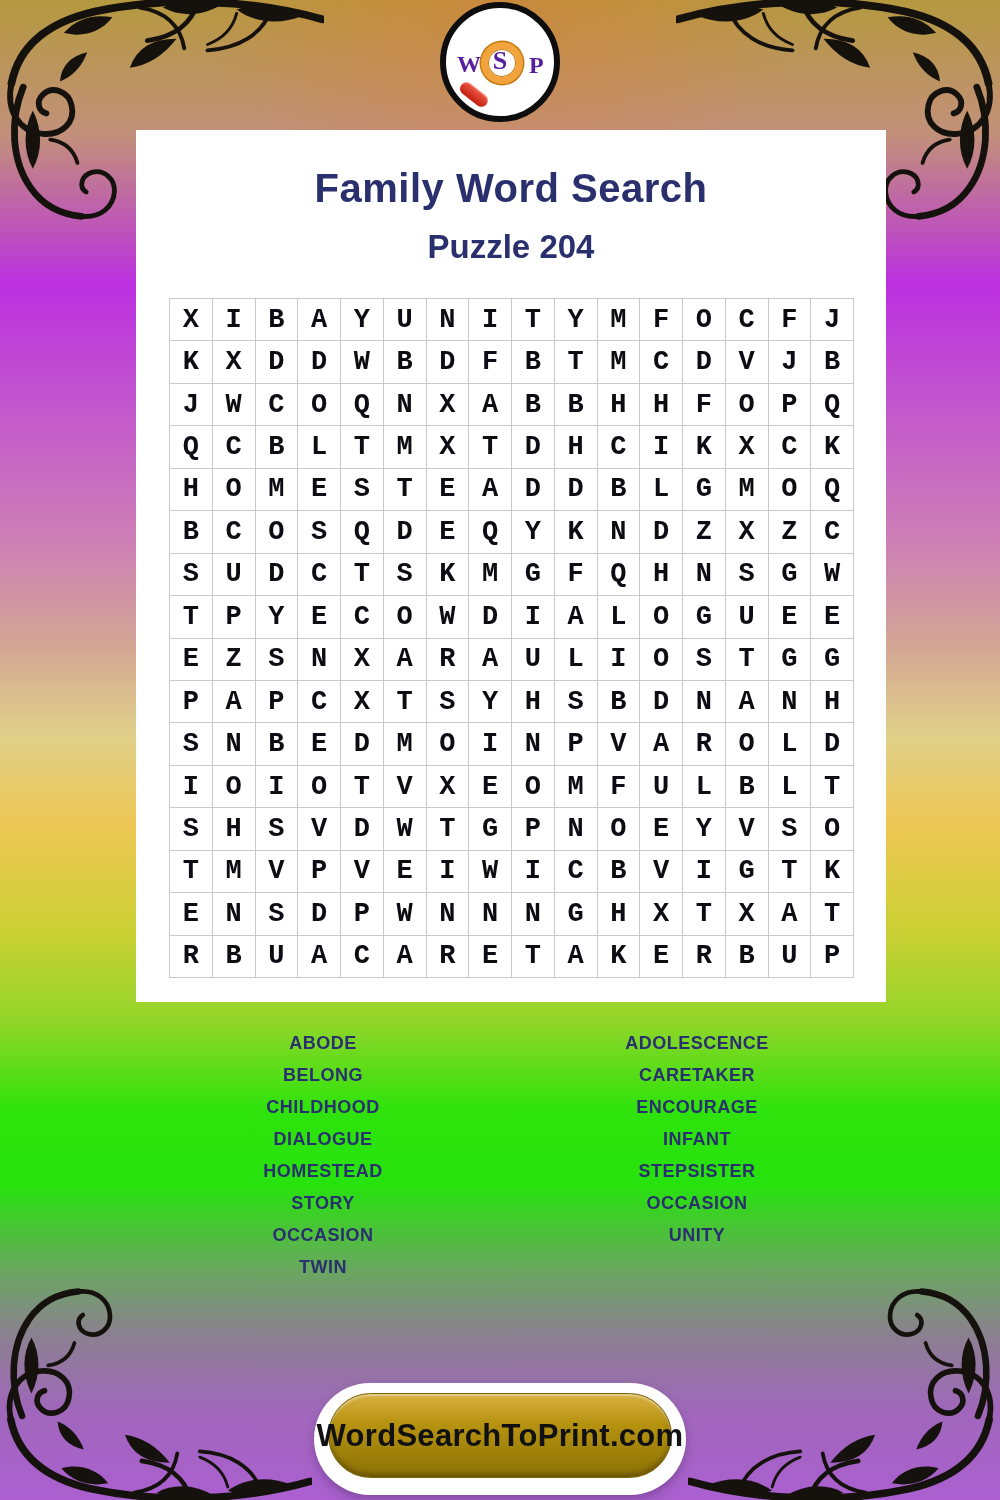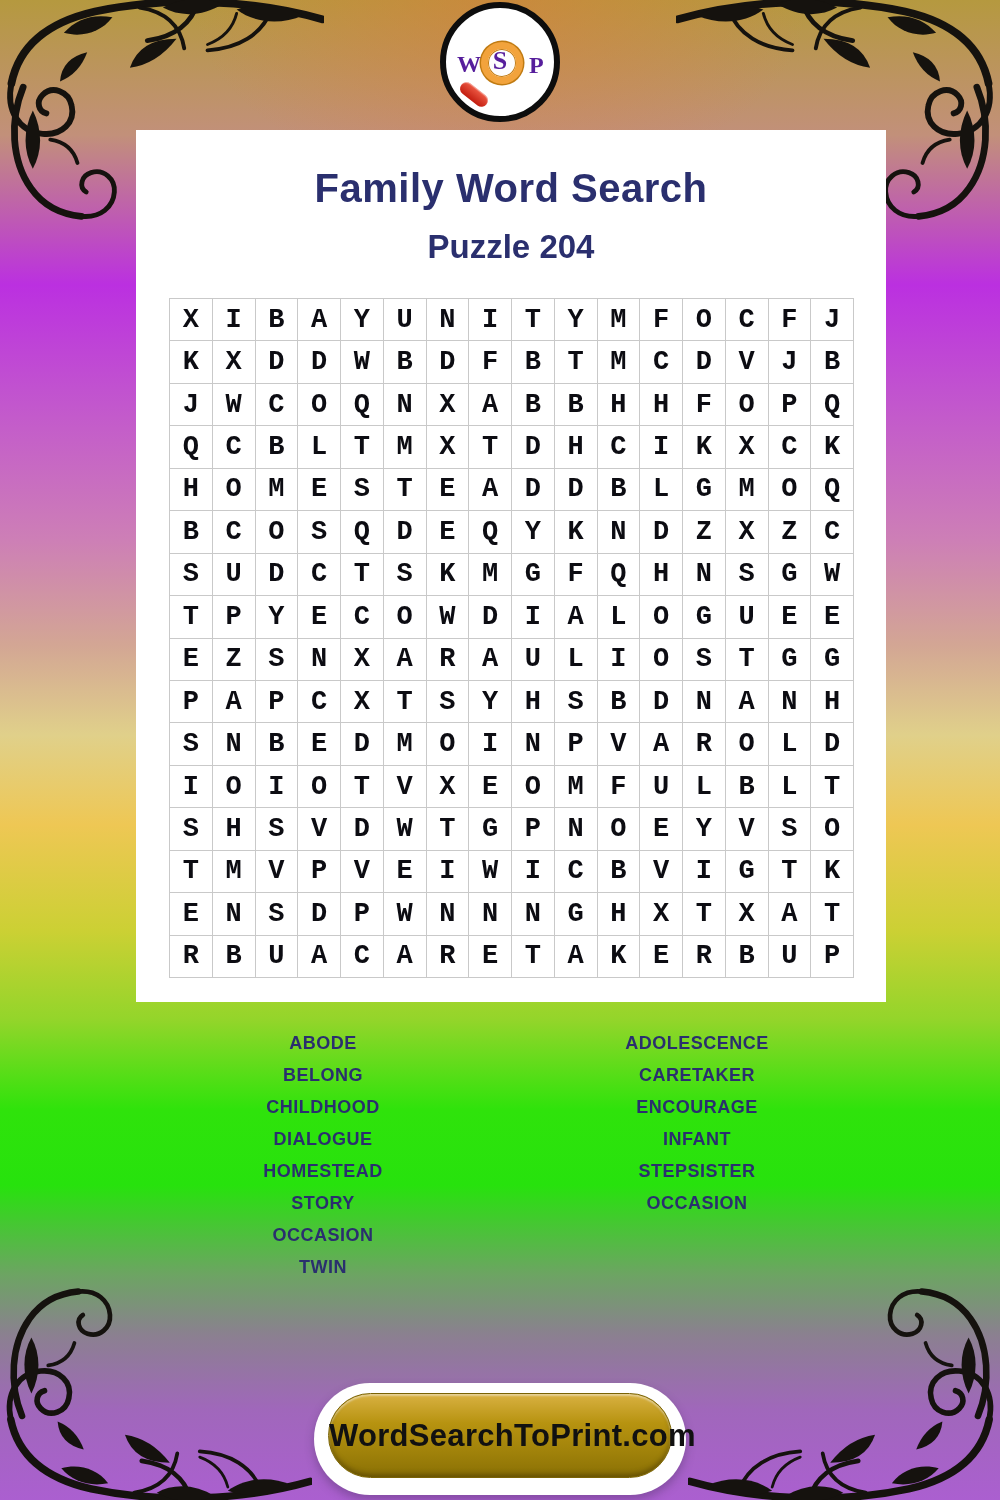--- a/index.html
+++ b/index.html
@@ -52,21 +52,21 @@
   .wordcol{position:absolute;top:897px;width:250px;text-align:center;}
   .wordcol-left{left:62px;}
   .wordcol-right{left:436px;}
   .word{font-size:18px;font-weight:bold;line-height:32px;color:var(--heading-navy,#2a2f6e);letter-spacing:.5px;}
 
   
   .btn-outer{position:absolute;left:314px;top:1383px;width:372px;height:112px;background:#ffffff;
     border-radius:56px;z-index:3;box-shadow:0 5px 10px rgba(60,40,80,.35);}
   .btn-gold{position:absolute;left:14px;top:10px;right:14px;bottom:17px;border-radius:44px;
     background:linear-gradient(180deg,#d9b142 0%,#b79310 35%,#a0820a 70%,#8a7005 100%);
-    border:1px solid #7a6304;display:flex;align-items:center;justify-content:flex-start;
+    border:1px solid #7a6304;display:flex;align-items:center;justify-content:center;
     box-shadow:inset 0 2px 2px rgba(255,255,255,.45), inset 0 -3px 5px rgba(60,45,0,.45);
     cursor:pointer;}
   .btn-label{font-size:31px;font-weight:bold;color:var(--button-text-black,#111111);letter-spacing:.3px;}
 </style>
 </head>
 <body>
 
 <svg width="0" height="0" style="position:absolute" aria-hidden="true">
   <defs>
     <symbol id="flourish" viewBox="0 0 340 240">
@@ -390,20 +390,21 @@
         <div class="word">OCCASION</div>
         <div class="word">TWIN</div>
       </div>
     <div class="wordcol wordcol-right">
         <div class="word">ADOLESCENCE</div>
         <div class="word">CARETAKER</div>
         <div class="word">ENCOURAGE</div>
         <div class="word">INFANT</div>
         <div class="word">STEPSISTER</div>
         <div class="word">OCCASION</div>
+        <div class="word">UNITY</div>
       </div>
   </div>
 
   <div class="btn-outer">
     <div class="btn-gold">
       <span class="btn-label">WordSearchToPrint.com</span>
     </div>
   </div>
 
 </div>

